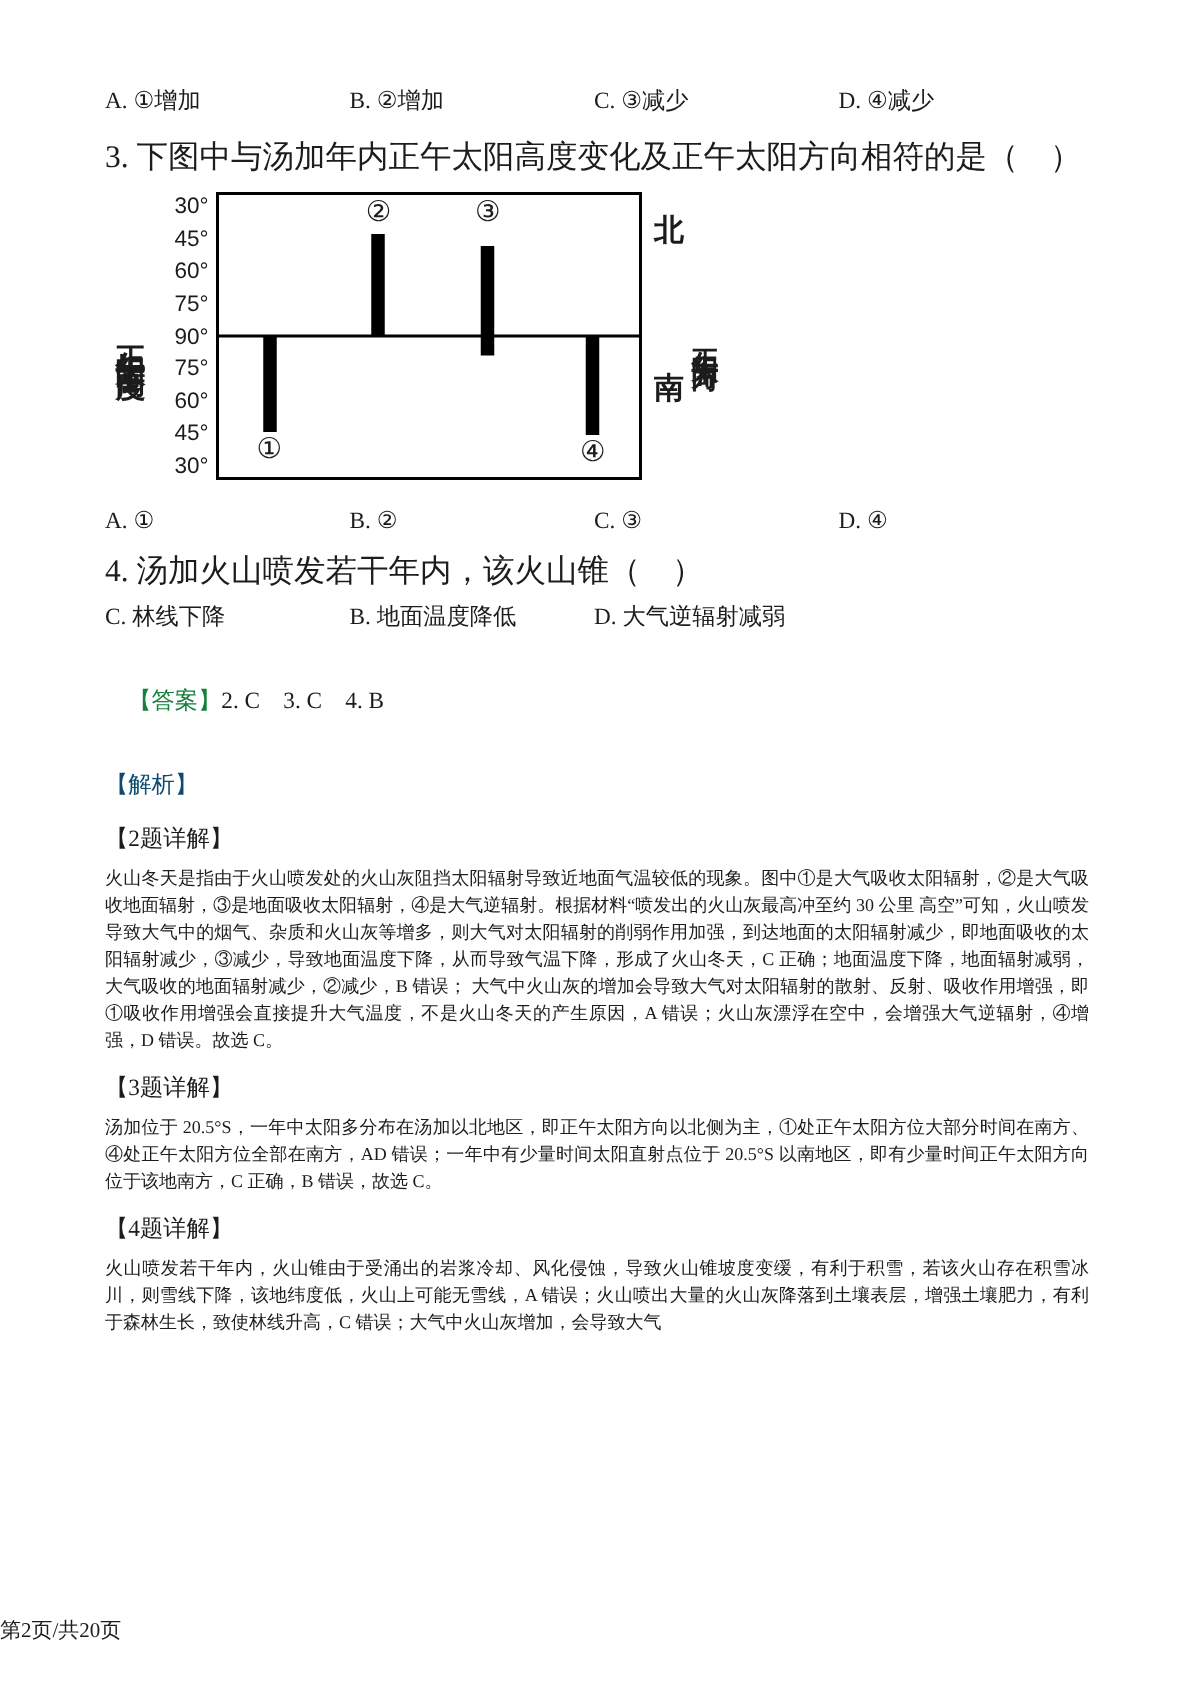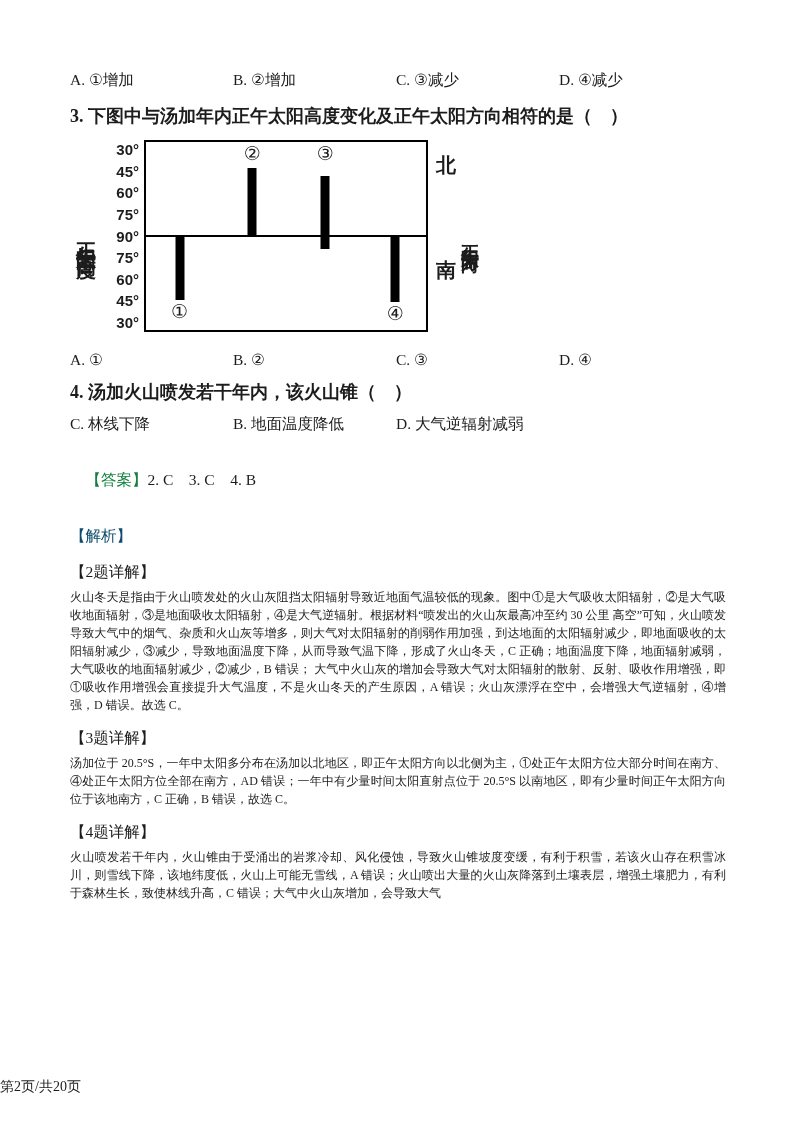--- a/index.html
+++ b/index.html
@@ -3,37 +3,37 @@
 <meta charset="utf-8">
 <style>
   * { margin:0; padding:0; box-sizing:border-box; }
   html, body { width:794px; }
   body {
     width:794px; height:1122px; position:relative; overflow:hidden;
     background:#ffffff; color:#1c1c1c;
     font-family:"Liberation Serif", "DejaVu Serif", serif;
   }
   .content { position:absolute; left:70px; top:56px; width:656px; }
-  .opt-row { display:flex; font-size:15.5px; line-height:24px;margin-top:12px; }
+  .opt-row { display:flex; font-size:15.5px; line-height:24px; }
   .opt-cell { width:163px; white-space:pre-wrap; }
   .opt-cell:last-child { width:auto; }
-  .stem { font-size:18px; line-height:24px; white-space:pre-wrap;font-weight:bold; }
+  .stem { font-size:21px; line-height:24px; white-space:pre-wrap; }
   .mt8 { margin-top:8px; } .mt12 { margin-top:12px; } .mt14 { margin-top:16px; }
 
   .figure { display:flex; align-items:stretch; height:192px; margin:12px 0 0 2px; }
   .fig-ytitle {
     width:30px; display:flex; align-items:center; justify-content:center;
     writing-mode:vertical-rl; text-orientation:upright;
     font-weight:bold; font-size:20px; letter-spacing:3px;
     font-family:"Liberation Sans", sans-serif;
   }
   .fig-ticks {
     width:42px; display:flex; flex-direction:column; justify-content:space-between;
     align-items:flex-end; padding:2px 5px 2px 0; font-size:15px; line-height:1;
-    font-family:"Liberation Sans", sans-serif; font-weight:bold;
+    font-family:"Liberation Sans", sans-serif; font-weight:normal;
   }
   .fig-plot { position:relative; width:284px; border:2px solid #000; background:#fff; }
   .ninety-line { position:absolute; left:0; right:0; top:calc(50% - 1px); height:2px; background:#000; }
   .fig-bar { position:absolute; width:9px; background:#000; transform:translateX(-50%); }
   .fig-bar-num { position:absolute; transform:translateX(-50%); font-size:19px; line-height:20px; }
   .fig-right { position:relative; width:58px; font-family:"Liberation Sans", sans-serif; }
   .fig-north { position:absolute; top:6%; left:8px; font-size:20px; font-weight:bold; }
   .fig-south { position:absolute; top:61%; left:8px; font-size:20px; font-weight:bold; }
   .fig-rtitle {
     position:absolute; left:30px; top:50%; transform:translateY(-50%);

